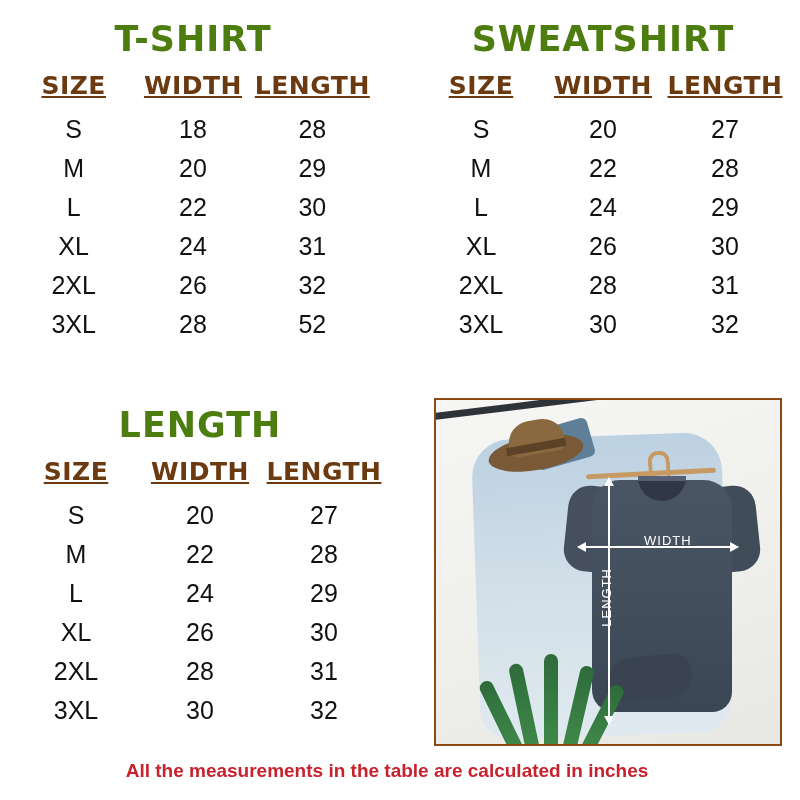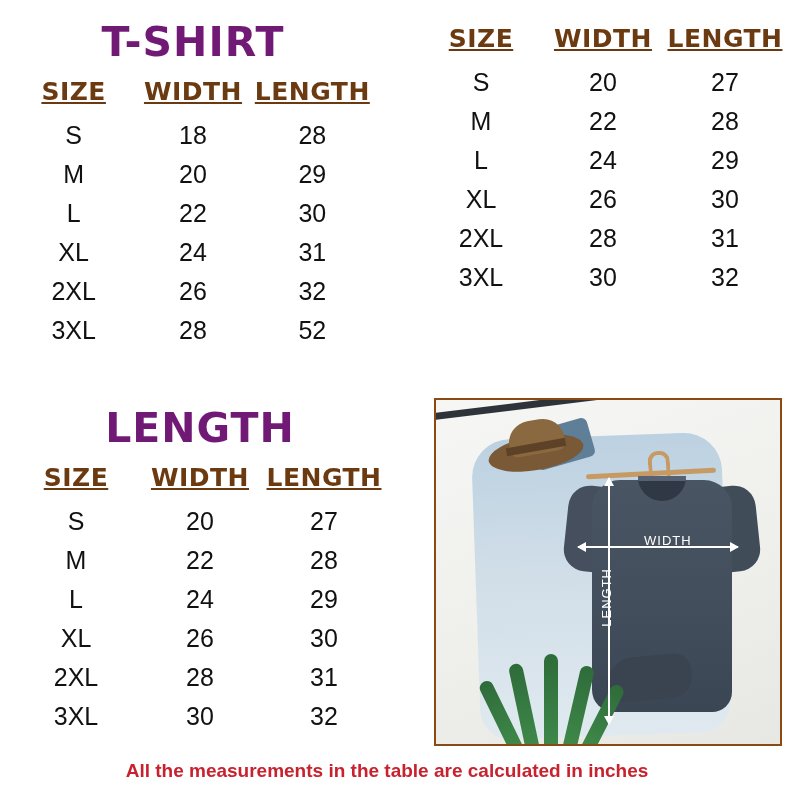--- a/index.html
+++ b/index.html
@@ -20,23 +20,23 @@
     width: 800px;
     height: 800px;
   }
 
   
   .block {
     position: absolute;
   }
   .block-title {
     text-align: center;
-    color: #701a75;
+    color: #4d7c0f;
     font-weight: bold;
-    font-size: 41px;
+    font-size: 35px;
     letter-spacing: 1px;
     font-family: "DejaVu Sans", sans-serif;
     line-height: 1;
     margin-bottom: 12px;
   }
   table.size-table {
     border-collapse: collapse;
     width: 100%;
     table-layout: fixed;
   }
@@ -390,20 +390,21 @@
         <tr>
           <td class="col-size">3XL</td>
           <td class="col-width">28</td>
           <td class="col-length">52</td>
         </tr>
       </tbody>
     </table>
   </div>
 
   <div class="block" id="block-sweatshirt">
+    <div class="block-title">SWEATSHIRT</div>
     <table class="size-table">
       <thead>
         <tr>
           <th>SIZE</th>
           <th>WIDTH</th>
           <th>LENGTH</th>
         </tr>
       </thead>
       <tbody>
         <tr>

